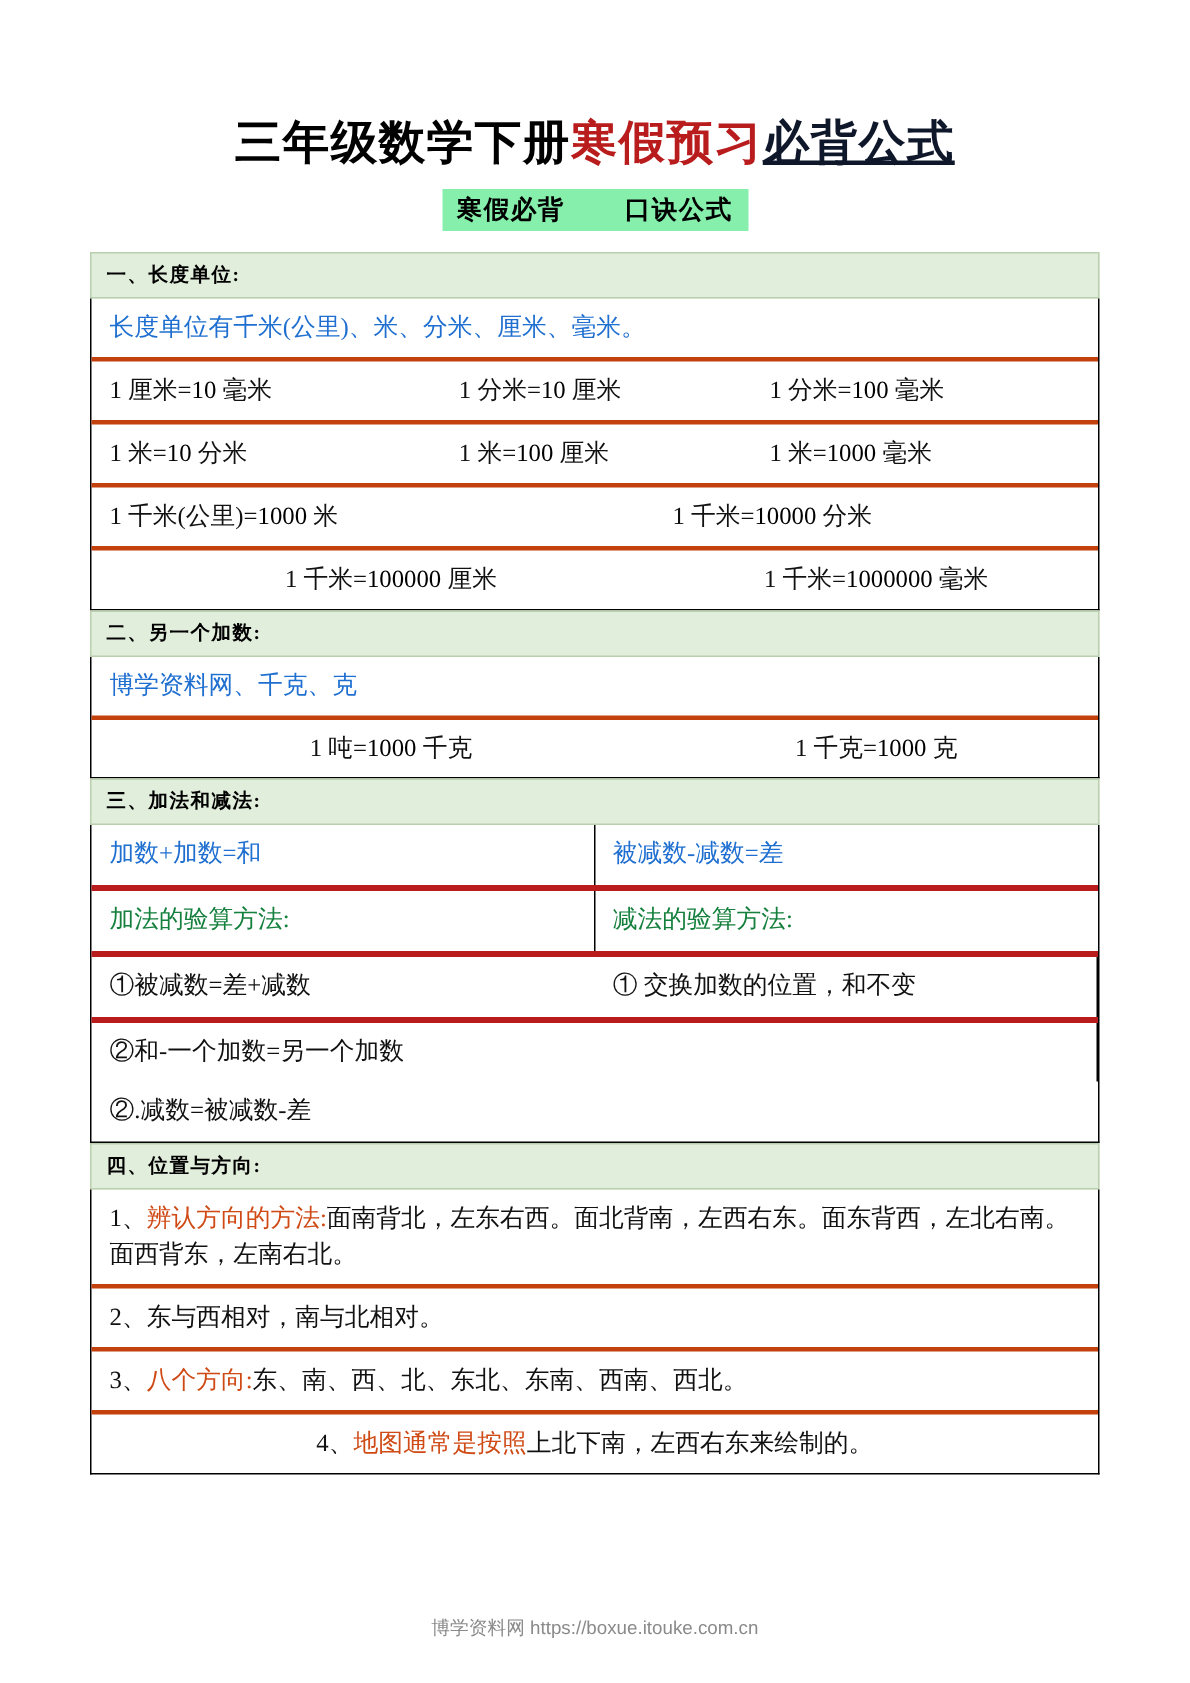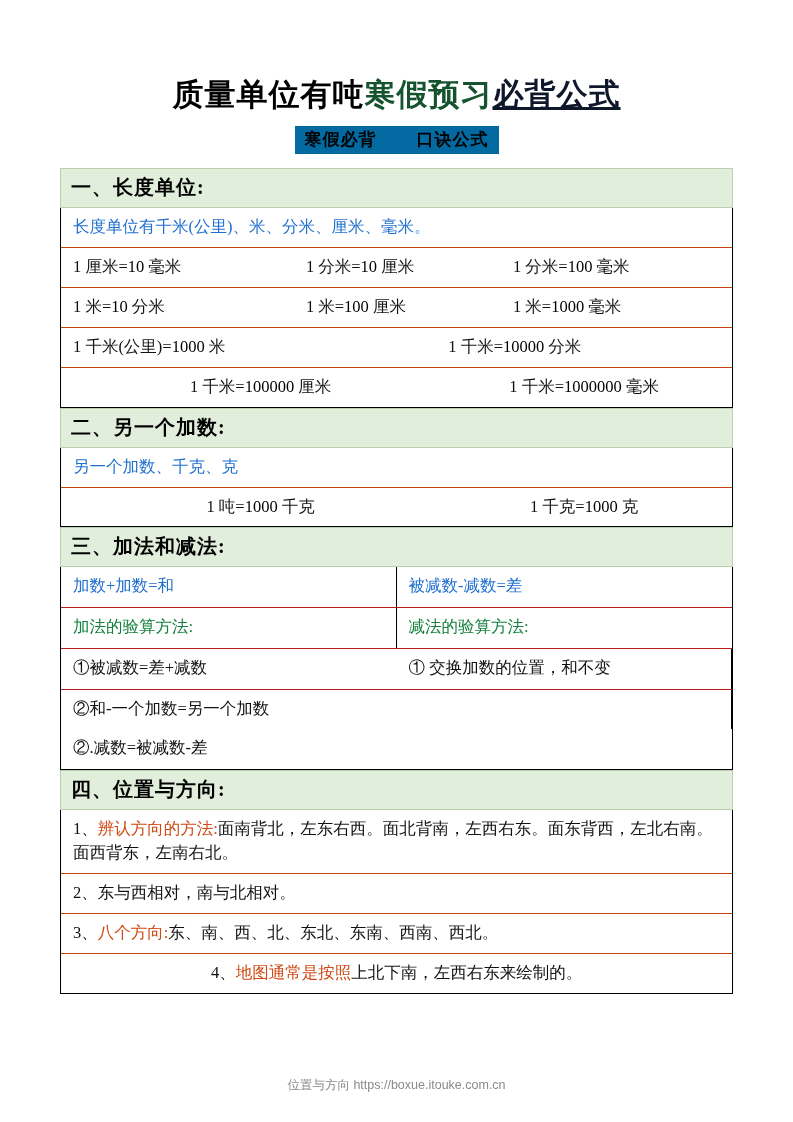--- a/index.html
+++ b/index.html
@@ -28,58 +28,58 @@
   .title {
     text-align: center;
     font-size: 31px;
     font-weight: bold;
     letter-spacing: 1px;
     margin-top: 18px;
     margin-bottom: 10px;
     white-space: nowrap;
   }
   .title .black { color: #000; }
-  .title .blue  { color: #14532d; }
+  .title .blue  { color: #b91c1c; }
   .title .red   { color: #0f172a; text-decoration: underline; }
 
   .subtitle-wrap {
     text-align: center;
     margin-bottom: 14px;
   }
   .subtitle {
     display: inline-block;
-    background: #0369a1;
+    background: #86efac;
     color: #000;
     font-weight: bold;
     font-size: 17px;
     padding: 2px 10px 3px 10px;
     letter-spacing: 1px;
   }
   .subtitle .gap { display: inline-block; width: 40px; }
 
   
   .sec-head {
     background: #e2eedc;
     border: 1px solid #b9cfae;
     box-sizing: border-box;
     font-weight: bold;
-    font-size: 20px;
+    font-size: 13px;
     padding: 5px 24px 6px 10px;
     letter-spacing: 1px;
     color: #000;
   }
 
   
   .box {
     border: 1px solid #000;
     border-top: none;
     box-sizing: border-box;
   }
   .row {
-    border-bottom: 1px solid #c2410c;
+    border-bottom: 3px solid #c2410c;
     box-sizing: border-box;
     padding: 7px 12px 8px 12px;
     font-size: 16.5px;
     line-height: 1.45;
   }
   .row:last-child { border-bottom: none; text-align: center; }
 
   .blue-line { color: #1f6fd0; }
   .orange { color: #15803d; }
   .num { color: #000000; }
@@ -95,21 +95,21 @@
 
   .half-split { display: flex; }
   .half-split > .cell {
     flex: 1 1 50%;
     box-sizing: border-box;
     padding: 7px 12px 8px 12px;
     font-size: 16.5px;
     line-height: 1.5;
   }
   .half-split > .cell.left { border-right: 1px solid #000; }
-  .half-row { border-bottom: 1px solid #b91c1c; }
+  .half-row { border-bottom: 4px solid #b91c1c; }
   .half-row:last-child { border-bottom: none; flex-direction: column; }
 
   
   .block { margin-bottom: 0; }
 
   
   .footer {
     position: absolute;
     left: 0;
     right: 0;
@@ -119,21 +119,21 @@
     color: #8a8a8a;
     font-family: "Liberation Sans", sans-serif;
   }
 </style>
 </head>
 <body>
 
 <div class="page">
 
   <div class="title">
-    <span class="black">质量单位有吨</span><span class="blue">寒假预习</span><span class="red">必背公式</span>
+    <span class="black">三年级数学下册</span><span class="blue">寒假预习</span><span class="red">必背公式</span>
   </div>
 
   <div class="subtitle-wrap">
     <span class="subtitle">
       <span>寒假必背</span><span class="gap"></span><span>口诀公式</span>
     </span>
   </div>
 
   <div class="block">
     <div class="sec-head">一、长度单位:</div>
@@ -160,21 +160,21 @@
       <div class="row spread">
         <span style="flex:0 0 58%"><span>1 千米=</span><span class="num">100000</span><span> 厘米</span></span>
         <span style="flex:1 1 auto"><span>1 千米=</span><span class="num">1000000</span><span> 毫米</span></span>
       </div>
     </div>
   </div>
 
   <div class="block">
     <div class="sec-head">二、另一个加数:</div>
     <div class="box">
-      <div class="row blue-line">另一个加数、千克、克</div>
+      <div class="row blue-line">博学资料网、千克、克</div>
       <div class="row spread">
         <span style="flex:0 0 58%"><span>1 吨=</span><span class="num">1000</span><span> 千克</span></span>
         <span style="flex:1 1 auto"><span>1 千克=</span><span class="num">1000</span><span> 克</span></span>
       </div>
     </div>
   </div>
 
   <div class="block">
     <div class="sec-head">三、加法和减法:</div>
     <div class="box">
@@ -206,14 +206,14 @@
       <div class="row">2、东与西相对，南与北相对。</div>
       <div class="row">
         <span>3、</span><span class="red-t">八个方向:</span><span>东、南、西、北、东北、东南、西南、西北。</span>
       </div>
       <div class="row">
         <span>4、</span><span class="red-t">地图通常是按照</span><span>上北下南，左西右东来绘制的。</span>
       </div>
     </div>
   </div>
 
-  <div class="footer">位置与方向 https://boxue.itouke.com.cn</div>
+  <div class="footer">博学资料网 https://boxue.itouke.com.cn</div>
 </div>
 
 </body></html>

